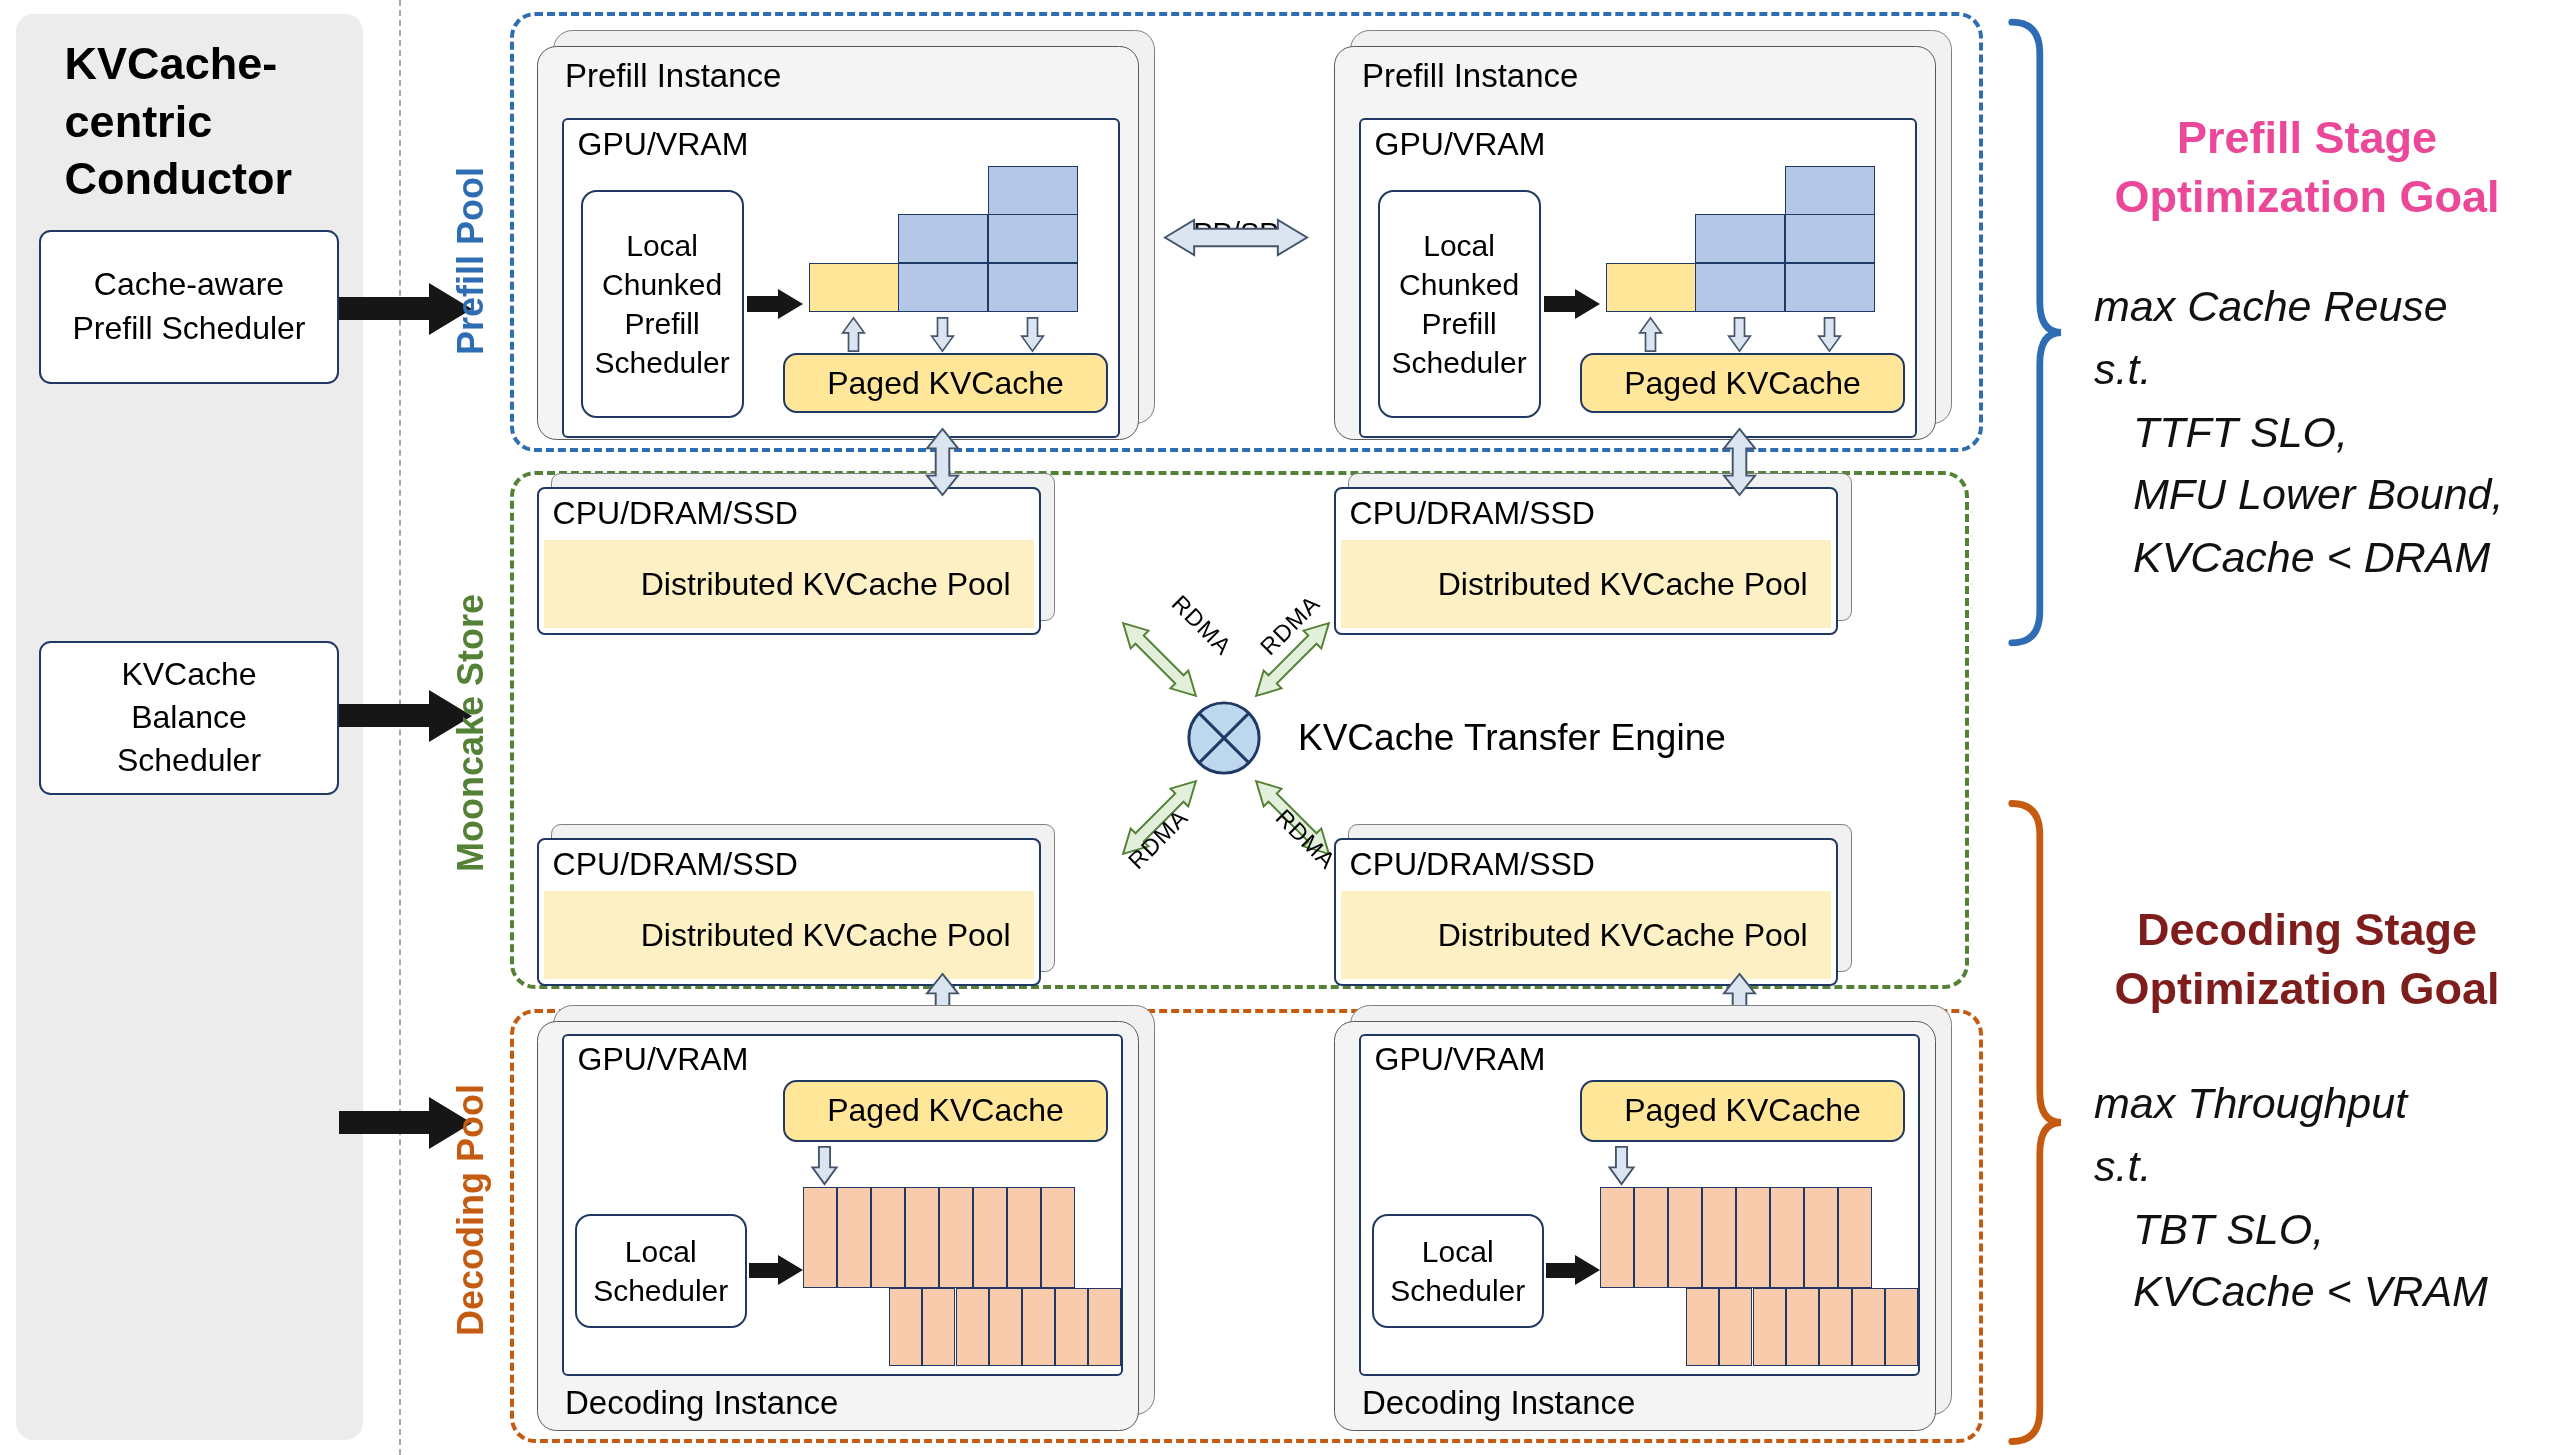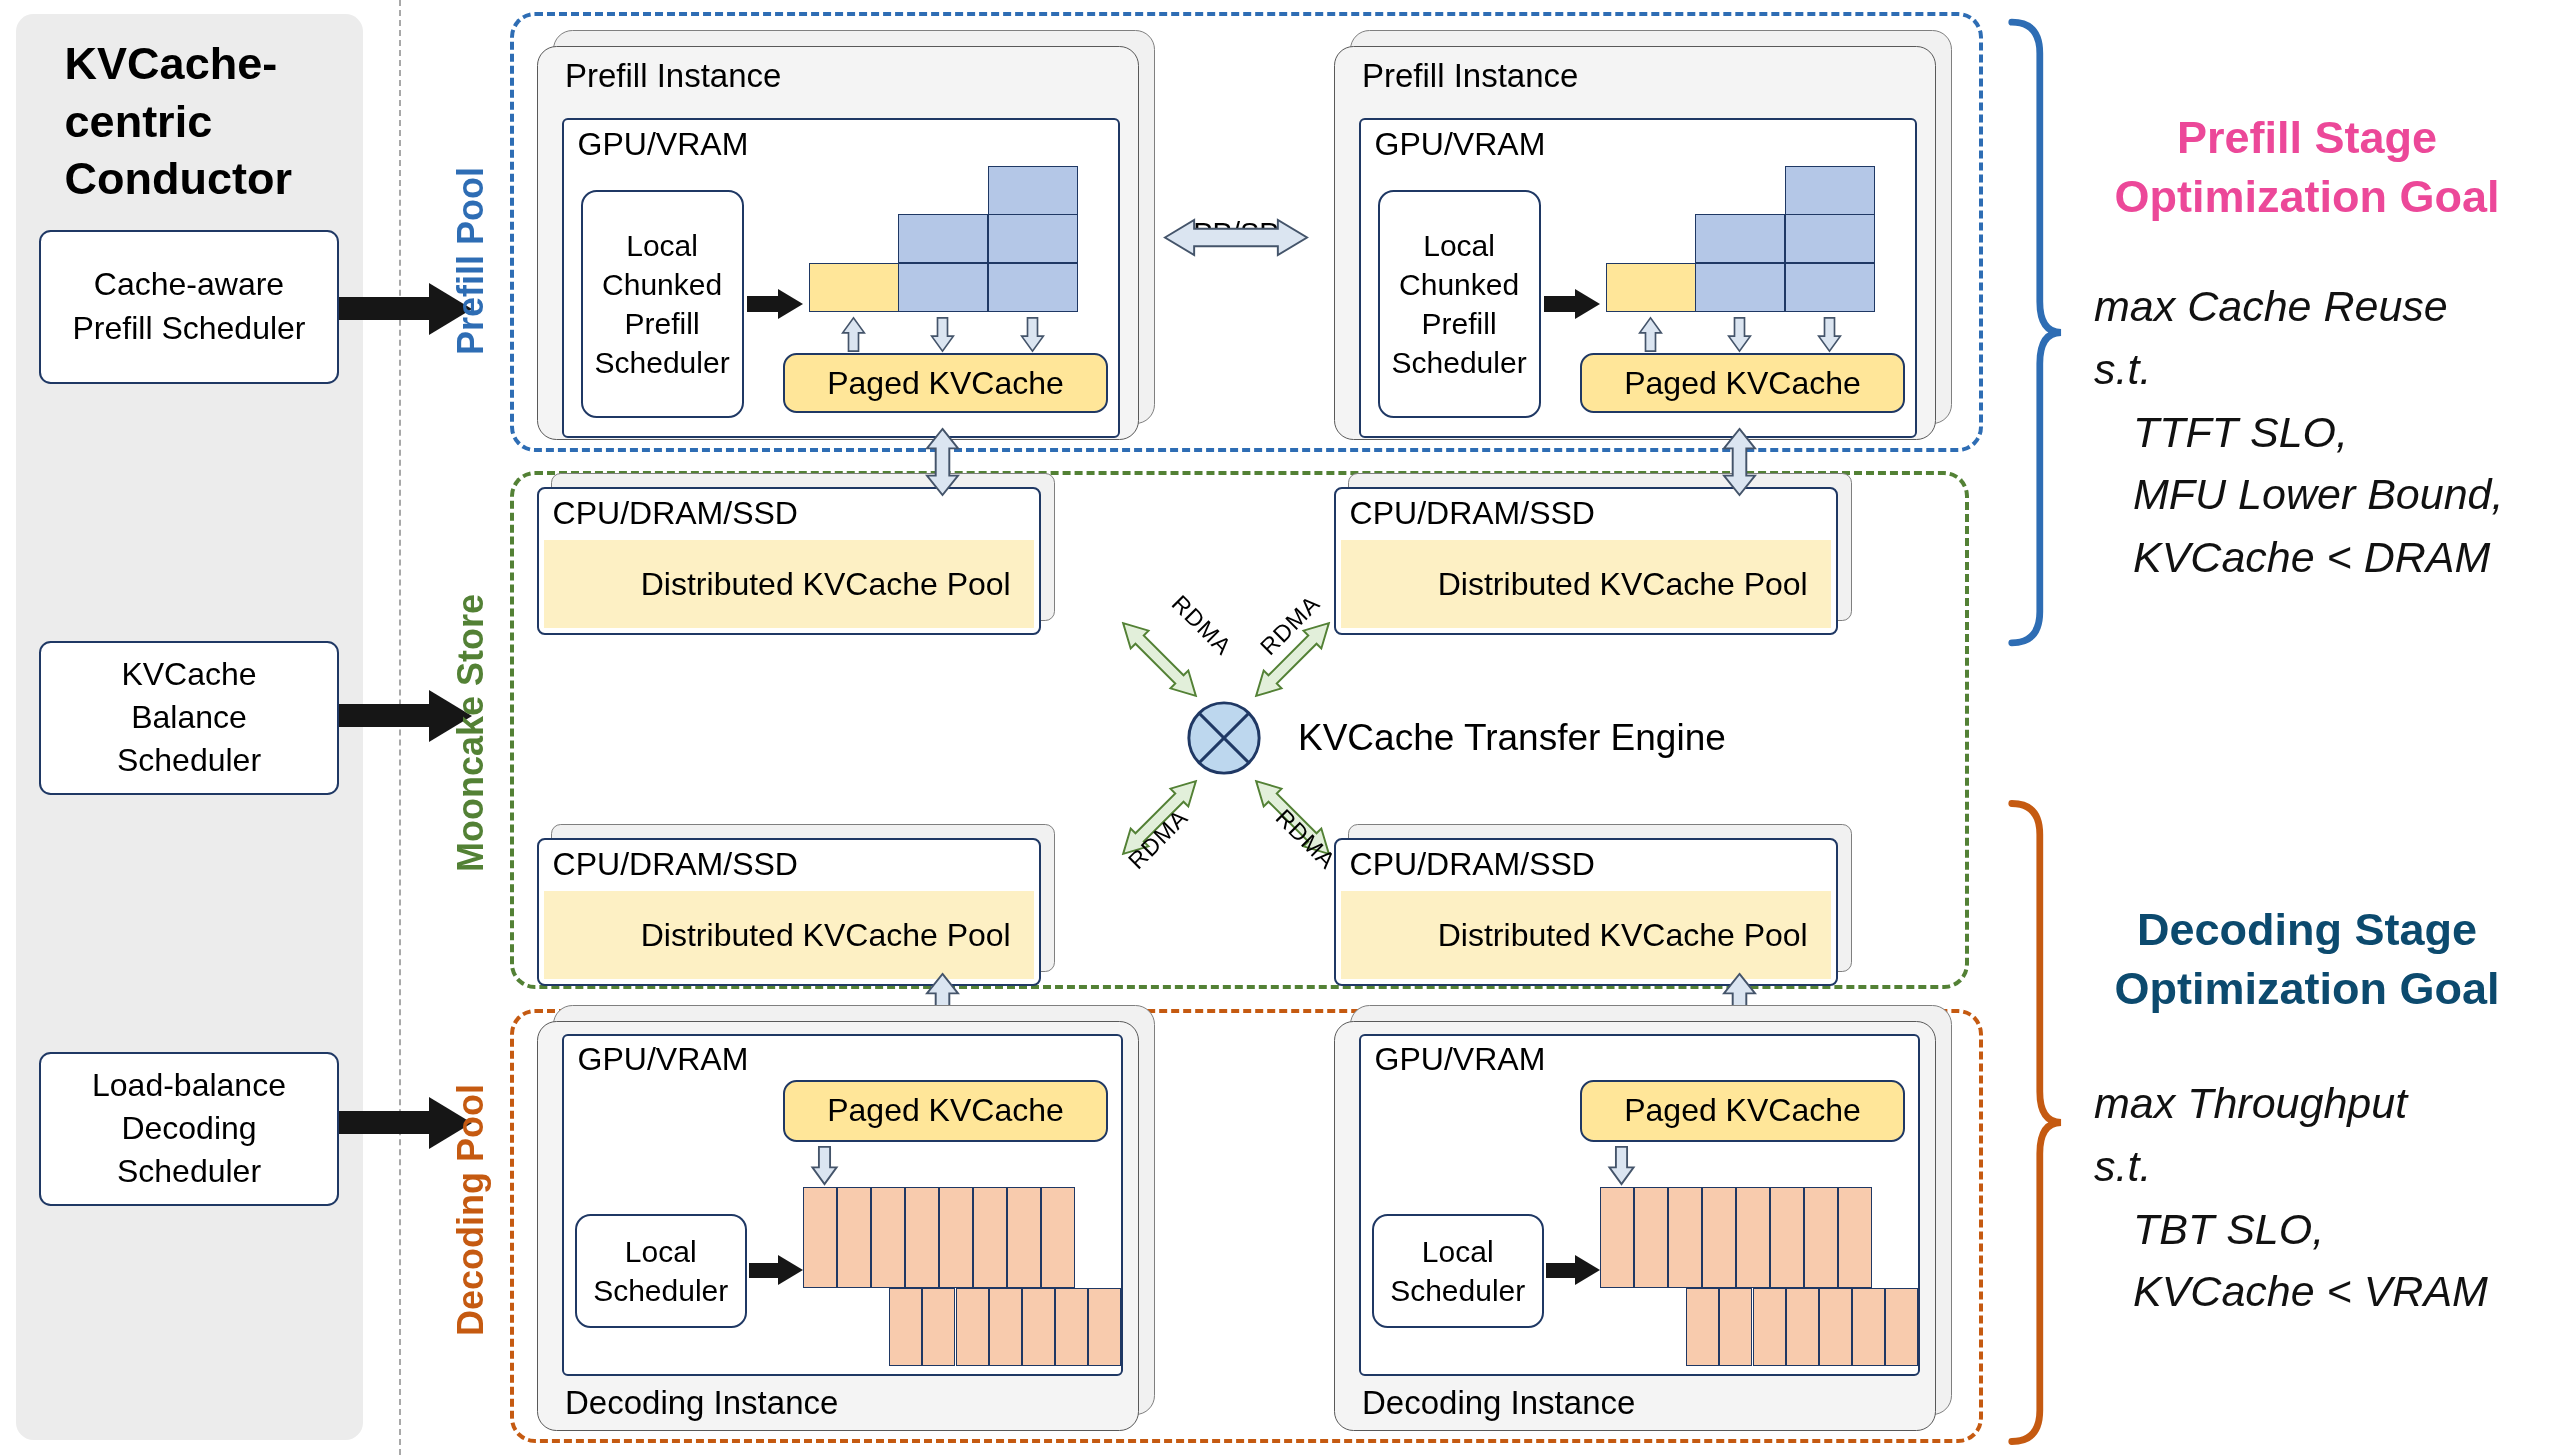--- a/index.html
+++ b/index.html
@@ -66,39 +66,36 @@
 
   .svg-abs { position:absolute; }
   .pp-sp-label { position:absolute; width:146px; text-align:center; font-size:29px;margin-top:40px; }
   .engine-label { position:absolute; font-size:37px; }
   .rdma-label { position:absolute; font-size:23.4px; letter-spacing:1px; }
   .rot45 { transform:rotate(45deg); } .rot-45 { transform:rotate(-45deg); }
 
   
   .goal-title { position:absolute; width:468px; text-align:center; font-weight:bold;
                 font-size:45px; line-height:1.3; }
-  .goal-title.blue { color:#ec4899; } .goal-title.orange { color:#0c4a6e; }
+  .goal-title.blue { color:#ec4899; } .goal-title.orange { color:#7f1d1d; }
   .goal-lines { position:absolute; font-style:italic; font-size:43px; line-height:1.46; color:#111; }
   .goal-lines .indent { padding-left:39px; }
 </style>
 </head>
 <body>
 
 <div class="canvas">
 
   <div class="sidebar">
     <div class="sidebar-title">KVCache-centric Conductor</div>
     <div class="sched-box" style="top:216px;">
       <span>Cache-aware Prefill Scheduler</span>
     </div>
     <div class="sched-box" style="top:627px;">
       <span>KVCache Balance Scheduler</span>
-    </div>
-    <div class="sched-box" style="top:1038px;">
-      <span>Load-balance Decoding Scheduler</span>
     </div>
   </div>
 
   <div class="divider"></div>
 
   <div class="flow-arrow" style="left:339px; top:297px;"></div>
   <div class="flow-arrow" style="left:339px; top:704px;"></div>
   <div class="flow-arrow" style="left:339px; top:1111px;"></div>
 
   <div class="pool blue" style="left:510px; top:11.7px;   width:1473px; height:440px;"></div>

